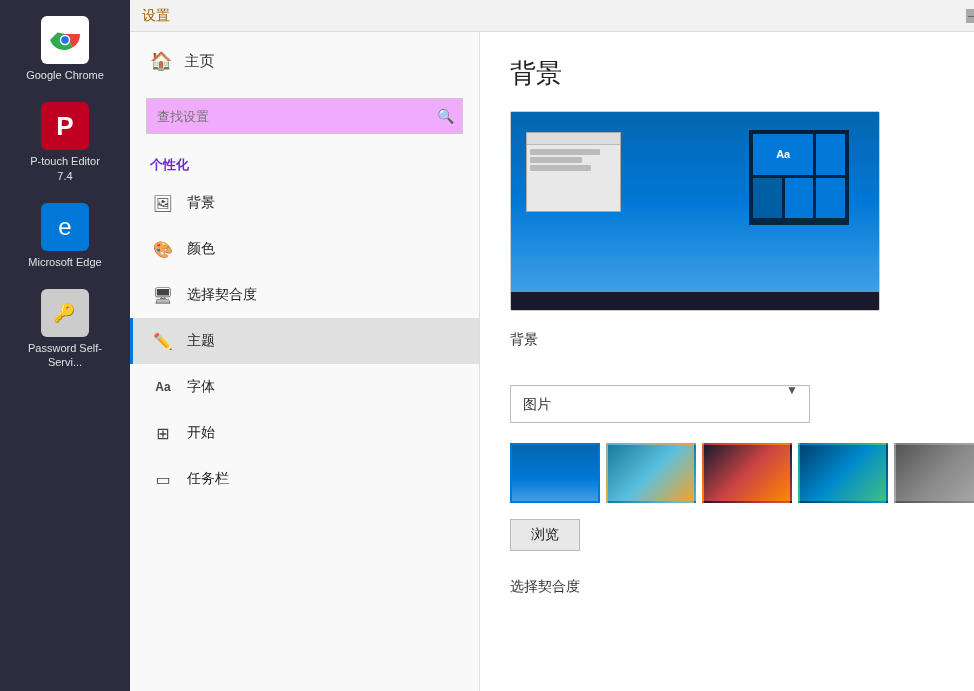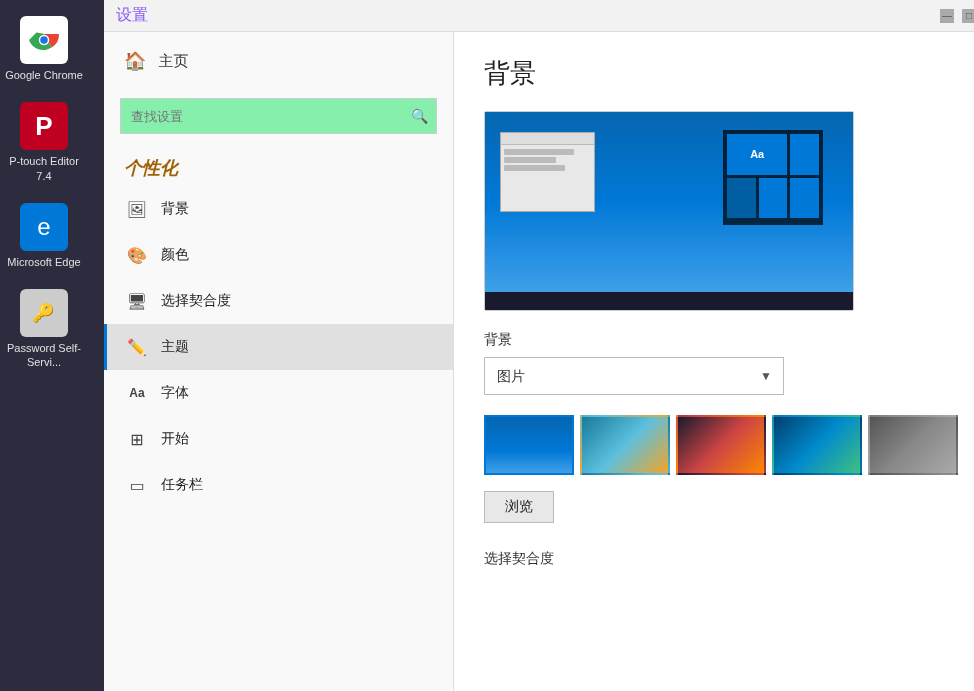--- a/index.html
+++ b/index.html
@@ -7,25 +7,25 @@
       width: 974px;
       height: 691px;
       background: #1a1a2e;
       font-family: 'Microsoft YaHei', 'SimHei', sans-serif;
       overflow: hidden;
       display: flex;
     }
 
     
     .desktop-sidebar {
-      width: 104px;
+      width: 130px;
       background: #2c2c3e;
       display: flex;
       flex-direction: column;
-      align-items: flex-start;
+      align-items: center;
       padding-top: 10px;
       gap: 8px;
       flex-shrink: 0;
     }
 
     .desktop-icon {
       display: flex;
       flex-direction: column;
       align-items: center;
       width: 88px;
@@ -69,22 +69,22 @@
       height: 32px;
       background: #f2f2f2;
       display: flex;
       align-items: center;
       justify-content: space-between;
       padding: 0 12px;
       border-bottom: 1px solid #ddd;
     }
 
     .titlebar-title {
-      font-size: 16px;
-      color: #8b5cf6;
+      font-size: 14px;
+      color: #a16207;
     }
 
     .titlebar-controls {
       display: flex;
       gap: 8px;
     }
 
     .titlebar-btn {
       width: 14px;
       height: 14px;
@@ -129,21 +129,21 @@
     }
 
     .search-box-container {
       padding: 8px 16px 12px;
     }
 
     .search-box {
       width: 100%;
       height: 36px;
       border: 1px solid #ccc;
-      background: #86efac;
+      background: #f0abfc;
       padding: 0 32px 0 10px;
       font-size: 13px;
       color: #666;
       outline: none;
       position: relative;
     }
 
     .search-wrapper {
       position: relative;
     }
@@ -155,24 +155,23 @@
       transform: translateY(-50%);
       background: none;
       border: none;
       cursor: pointer;
       font-size: 14px;
       color: #555;
     }
 
     .nav-section-title {
       padding: 10px 20px 6px;
-      font-size: 18px;
-      color: #a16207;
+      font-size: 13px;
+      color: #6d28d9;
       font-weight: 600;
-      font-style: italic;
     }
 
     .nav-item {
       display: flex;
       align-items: center;
       padding: 13px 20px;
       gap: 14px;
       cursor: pointer;
       font-size: 14px;
       color: #222;
@@ -326,20 +325,21 @@
       width: 100%;
       height: 38px;
       border: 1px solid #bbb;
       background: white;
       padding: 0 12px;
       font-size: 14px;
       color: #333;
       appearance: none;
       cursor: pointer;
       outline: none;
+      margin-top: 28px;
     }
 
     .dropdown-arrow {
       position: absolute;
       right: 12px;
       top: 50%;
       transform: translateY(-50%);
       pointer-events: none;
       font-size: 12px;
       color: #555;

